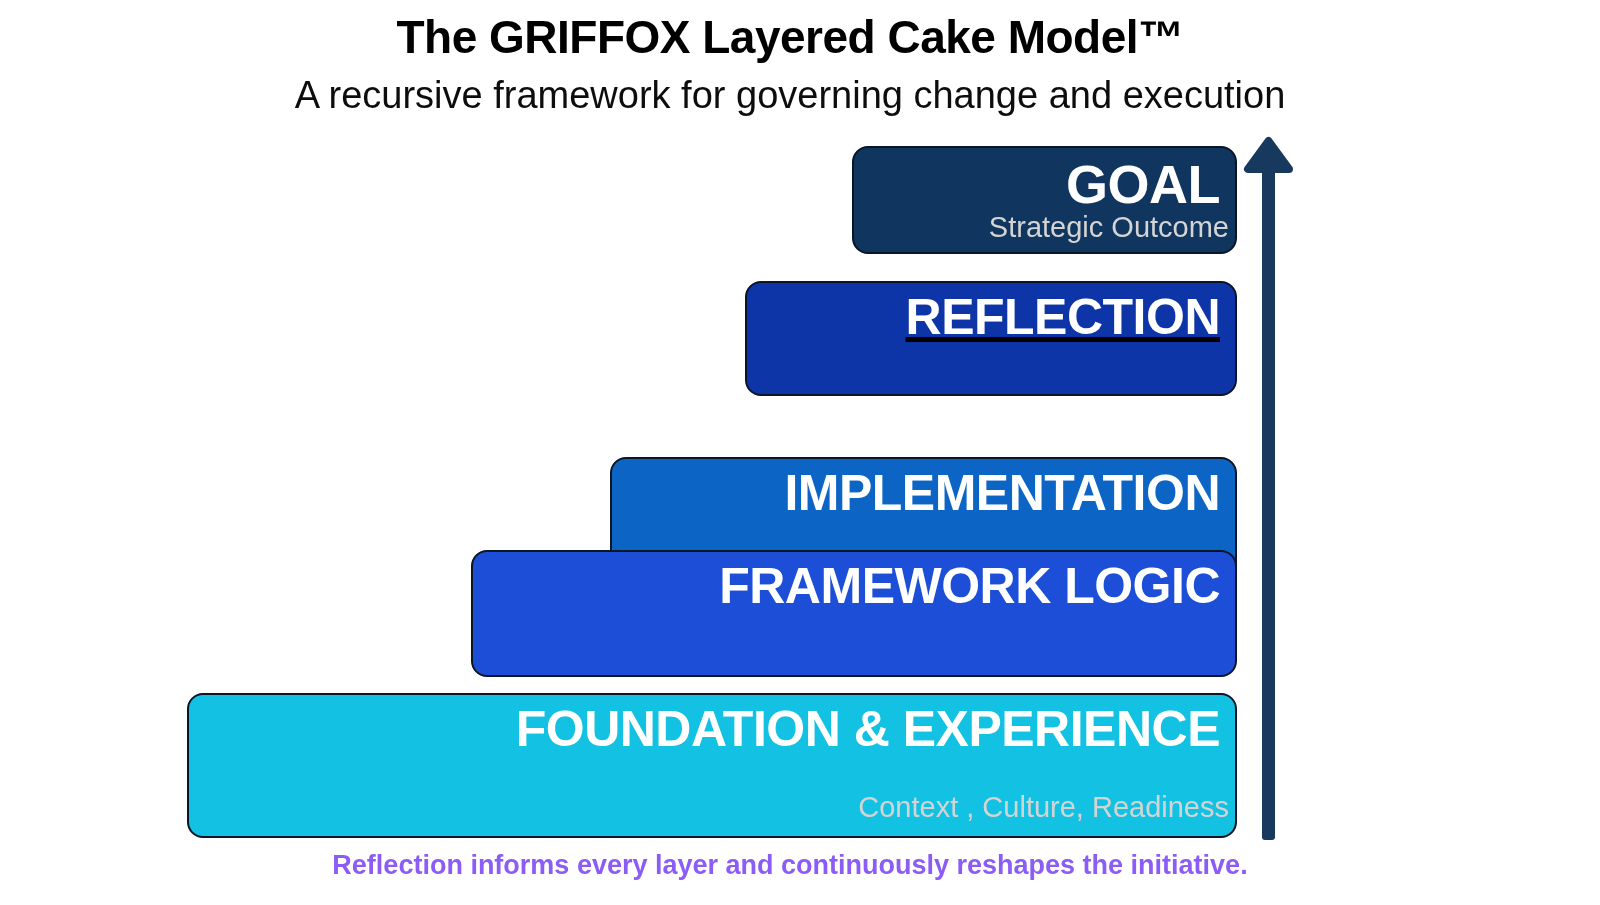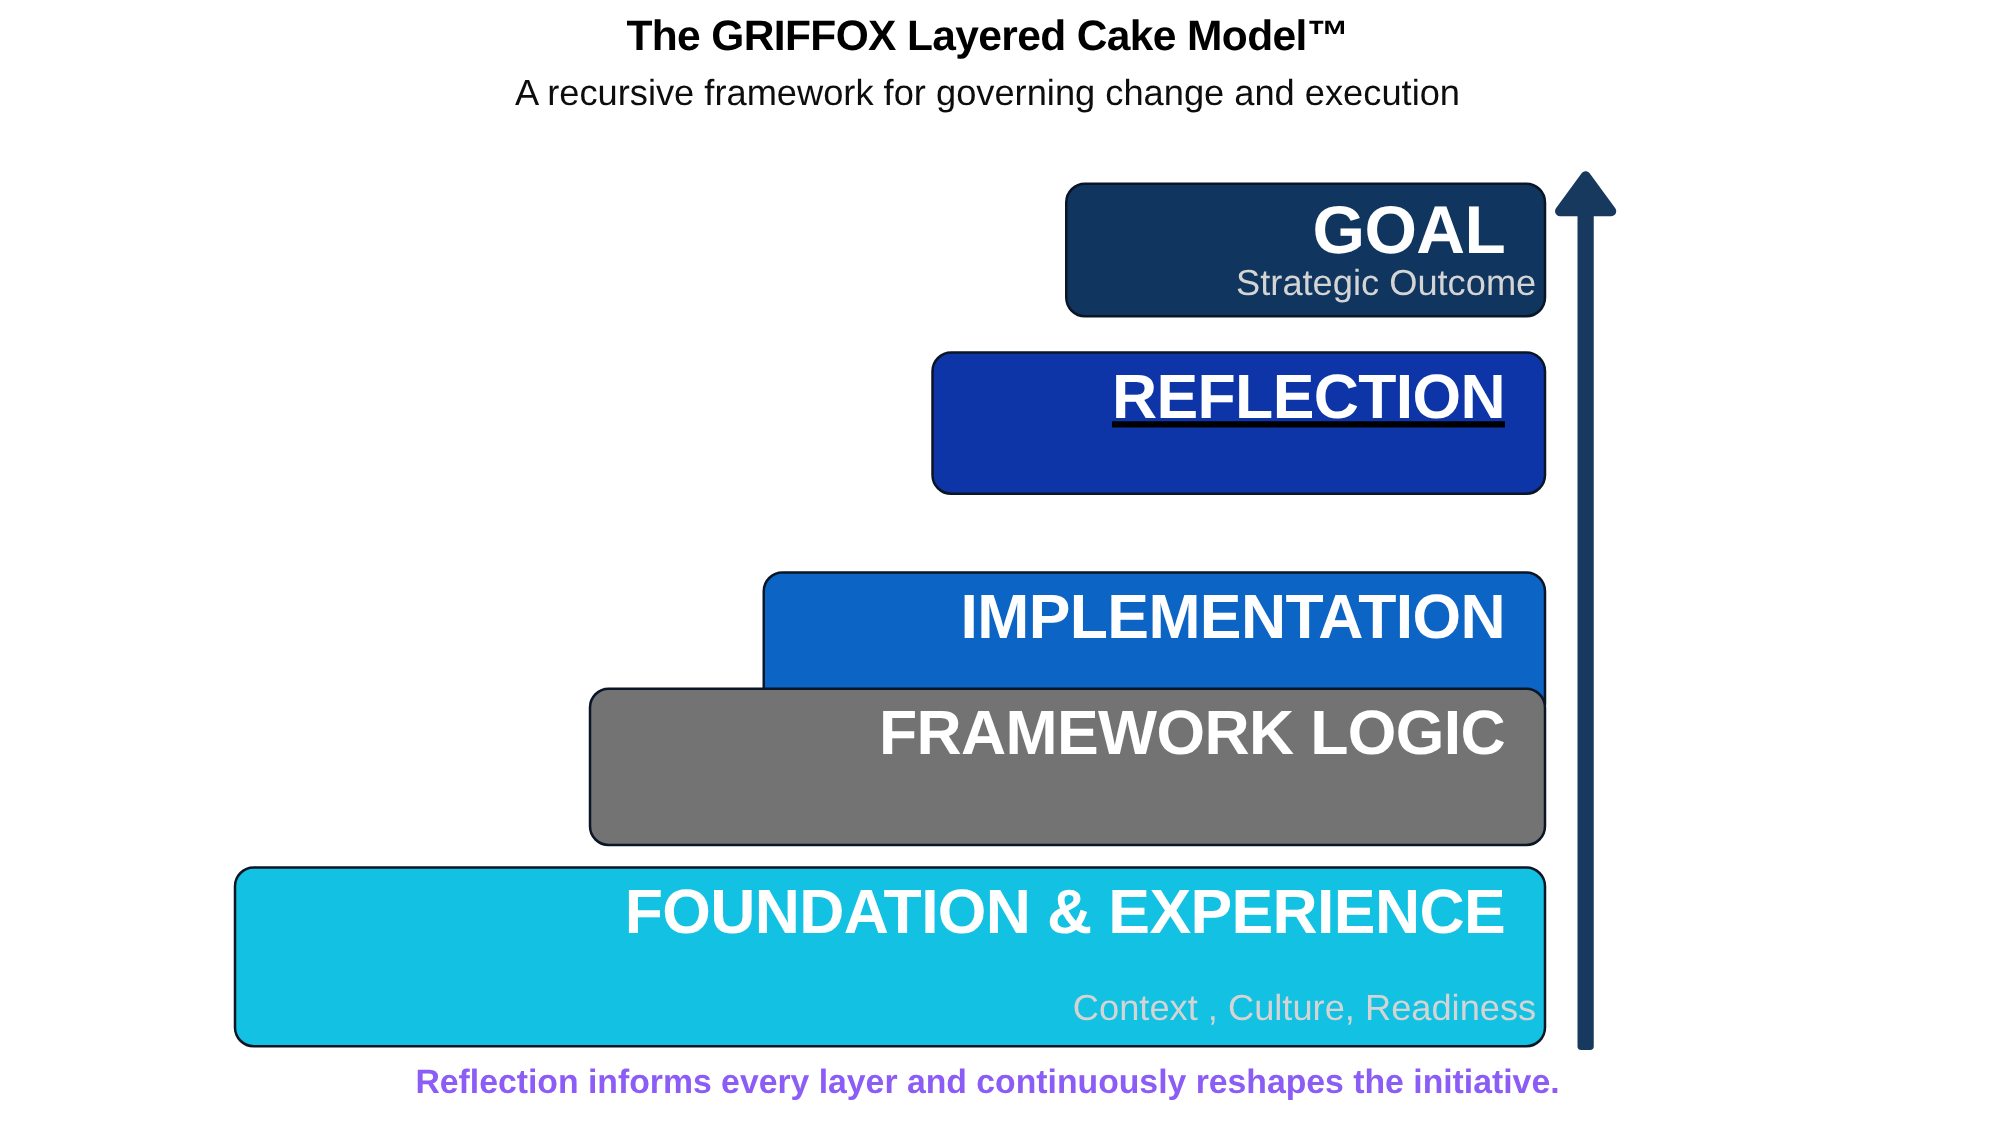--- a/index.html
+++ b/index.html
@@ -18,42 +18,42 @@
   
   .header {
     position: absolute;
     top: 0;
     left: 0;
     width: 1580px;
     text-align: center;
   }
   .main-title {
     margin-top: 10px;
-    font-size: 34px;
+    font-size: 46px;
     font-weight: bold;
     letter-spacing: -0.5px;
     color: #000000;
   }
   .main-subtitle {
     margin-top: 10px;
-    font-size: 29px;
+    font-size: 38px;
     font-weight: normal;
     color: #0d0d0d;
   }
 
   
   .layer {
     position: absolute;
     right: 363px;
     border: 2px solid #0a1626;
     border-radius: 16px;
     display: flex;
     flex-direction: column;
     align-items: flex-end;
-    padding: 6px 31px;
+    padding: 6px 15px;
   }
   .layer-title {
     color: #ffffff;
     font-weight: bold;
     font-size: 50px;
     line-height: 1.12;
     letter-spacing: -0.5px;
     white-space: nowrap;
   }
   .layer-sublabel {
@@ -110,21 +110,21 @@
 
   <div class="layer layer-reflection" style="background: rgb(14, 53, 168);">
     <div class="layer-title">REFLECTION</div>
     <div class="layer-sublabel"></div>
   </div>
 
   <div class="layer layer-implementation" style="background: rgb(12, 100, 197);">
     <div class="layer-title">IMPLEMENTATION</div>
   </div>
 
-  <div class="layer layer-framework" style="background: #737373; margin-left: 36px;">
+  <div class="layer layer-framework" style="background: #1d4ed8; margin-left: 36px;">
     <div class="layer-title">FRAMEWORK LOGIC</div>
     <div class="layer-sublabel"></div>
   </div>
 
   <div class="layer layer-foundation" style="background: rgb(19, 193, 226);">
     <div class="layer-title">FOUNDATION &amp; EXPERIENCE</div>
     <div class="layer-sublabel">Context , Culture, Readiness</div>
   </div>
 
   <div class="arrow-wrap">

